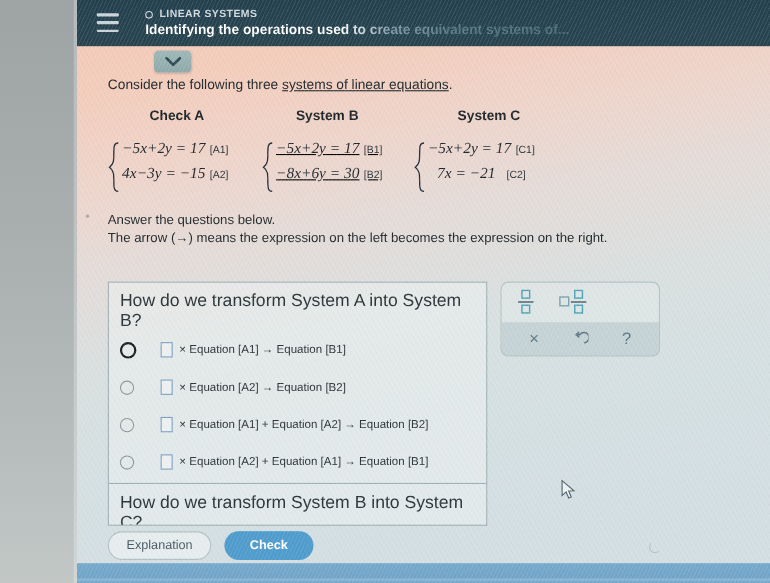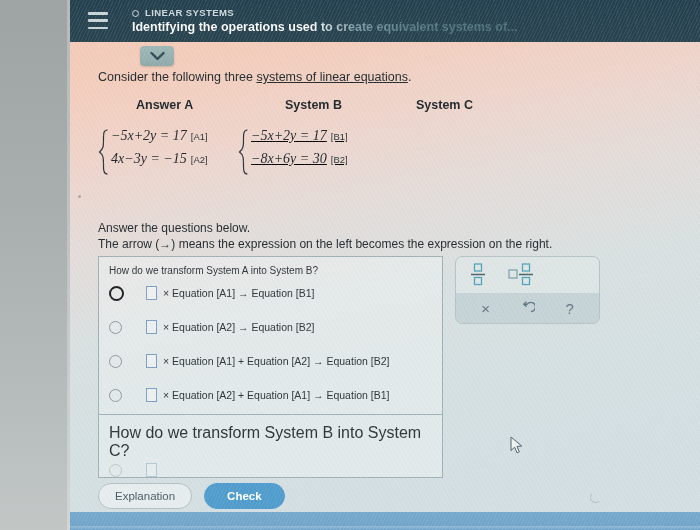--- a/index.html
+++ b/index.html
@@ -149,21 +149,21 @@
     height: 20px;
   }
   .sys-title {
     position: absolute;
     font-size: 12.5px;
     font-weight: bold;
     color: #1e2529;
     white-space: nowrap;
   }
   .sysA-t { left: 38px; }
-  .sysB-t { left: 187px; }
+  .sysB-t { left: 171px; }
   .sysC-t { left: 318px; }
 
   .sys-rows { position: relative; height: 56px; margin-top: 10px; }
 
   .sysblock {
     position: absolute;
     top: 0;
     display: flex;
     align-items: stretch;
     font-family: "Liberation Serif", serif;
@@ -197,35 +197,34 @@
   }
 
   
   .instr {
     position: absolute;
     left: 28px; top: 193px;
     font-size: 12px;
     color: #232a2e;
     line-height: 15.5px;
     white-space: nowrap;
-    margin-top: 28px;
   }
 
   
   .answer-panel {
     position: absolute;
     left: 28px; top: 256px;
     width: 345px; height: 222px;
     background: rgba(236,240,241,.55);
     border: 1px solid #9fb0b5;
     box-sizing: border-box;
     overflow: hidden;
   }
   .q-label {
-    font-size: 10px;
+    font-size: 16px;
     color: #2c3539;
     padding: 8px 0 0 10px;
   }
   .opt {
     display: flex;
     align-items: center;
     height: 34px;
     padding-left: 10px;
     box-sizing: border-box;
   }
@@ -403,21 +402,21 @@
       </svg>
     </div>
 
     <div class="content">
 
       <div class="lead"><span>Consider the following three </span><span class="ul">systems of linear equations</span><span>.</span></div>
 
       <div class="systems">
 
         <div class="sys-titles">
-          <div class="sys-title sysA-t">Answer A</div>
+          <div class="sys-title sysA-t">Check A</div>
           <div class="sys-title sysB-t">System B</div>
           <div class="sys-title sysC-t">System C</div>
         </div>
 
         <div class="sys-rows">
 
           <div class="sysblock sysA">
             <div class="brace">
               <svg width="11" height="46" viewBox="0 0 11 46">
                 <path d="M9.5 1 C5.5 1 5.5 5 5.5 9 C5.5 17 5.5 20 1.5 23 C5.5 26 5.5 29 5.5 37 C5.5 41 5.5 45 9.5 45" fill="none" stroke="#26303a" stroke-width="1.2"></path>
@@ -434,20 +433,31 @@
               <svg width="11" height="46" viewBox="0 0 11 46">
                 <path d="M9.5 1 C5.5 1 5.5 5 5.5 9 C5.5 17 5.5 20 1.5 23 C5.5 26 5.5 29 5.5 37 C5.5 41 5.5 45 9.5 45" fill="none" stroke="#26303a" stroke-width="1.2"></path>
               </svg>
             </div>
             <div class="eqlines">
               <div class="eqline"><span>−5x+2y = 17</span><span class="tag">[B1]</span></div>
               <div class="eqline"><span>−8x+6y = 30</span><span class="tag">[B2]</span></div>
             </div>
           </div>
 
+          <div class="sysblock sysC">
+            <div class="brace">
+              <svg width="11" height="46" viewBox="0 0 11 46">
+                <path d="M9.5 1 C5.5 1 5.5 5 5.5 9 C5.5 17 5.5 20 1.5 23 C5.5 26 5.5 29 5.5 37 C5.5 41 5.5 45 9.5 45" fill="none" stroke="#26303a" stroke-width="1.2"></path>
+              </svg>
+            </div>
+            <div class="eqlines">
+              <div class="eqline"><span>−5x+2y = 17</span><span class="tag">[C1]</span></div>
+              <div class="eqline" style="text-align:center;"><span>7x = −21</span><span class="tag" style="margin-left:10px;">[C2]</span></div>
+            </div>
+          </div>
 
         </div>
       </div>
 
       <div class="instr">
         <div>Answer the questions below.</div>
         <div>The arrow (→) means the expression on the left becomes the expression on the right.</div>
       </div>
 
       <div class="answer-panel">

